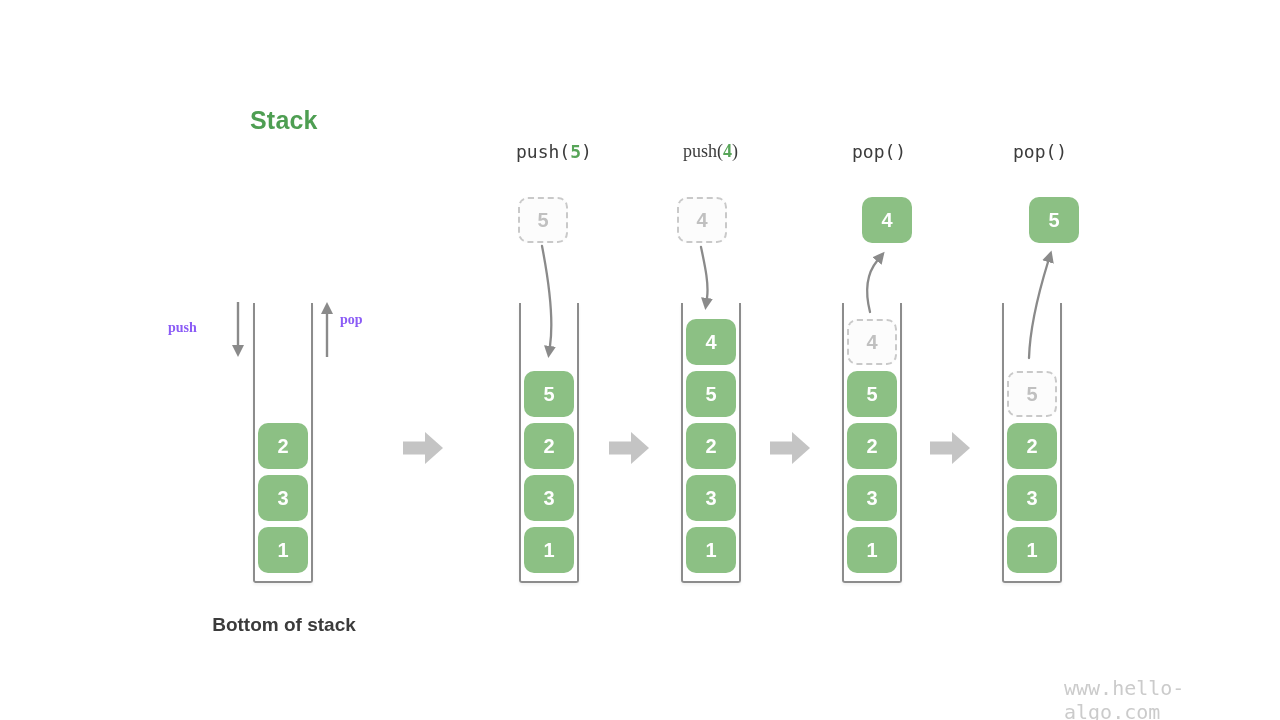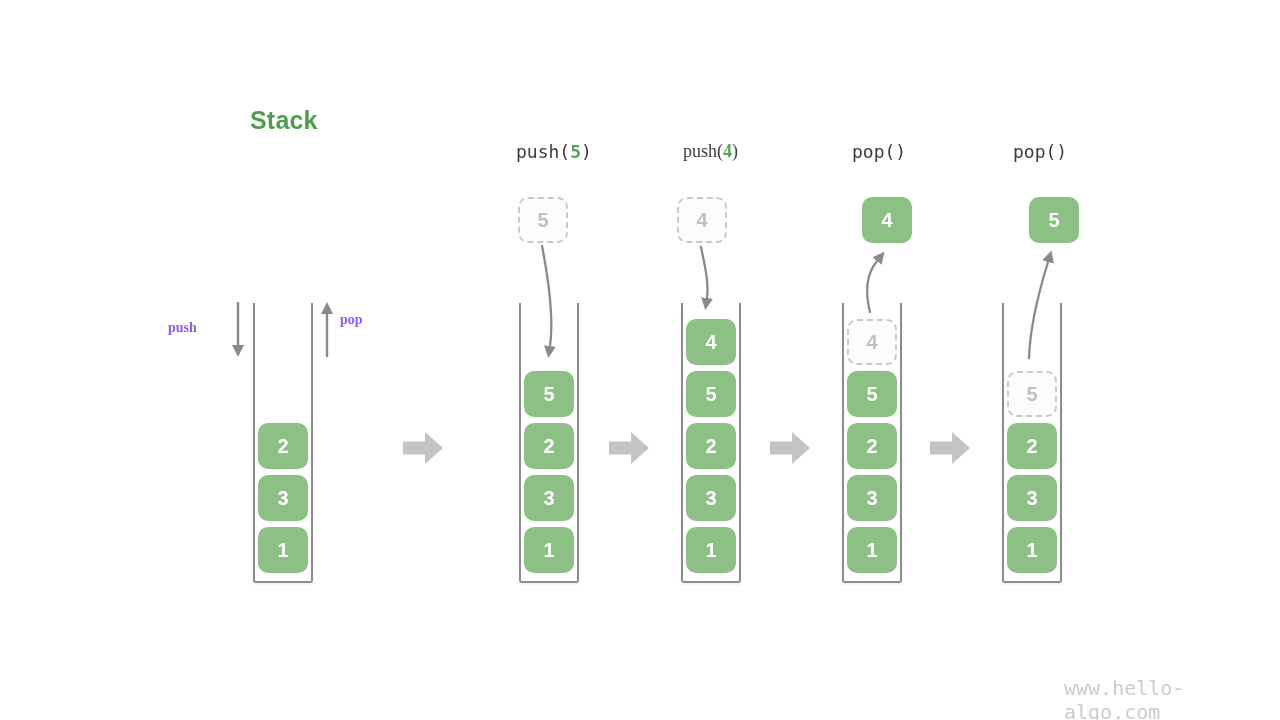--- a/index.html
+++ b/index.html
@@ -71,20 +71,21 @@
     <path d="M1029 358 C1030 325, 1040 288, 1048 262" fill="none" stroke="#8a8a8a" stroke-width="2.3" stroke-linecap="round" marker-end="url(#ah)"></path>
 
     <path transform="translate(403,432)" d="M0 9.5 H22 V0 L40 16 L22 32 V22.5 H0 Z" fill="#c4c4c4"></path>
     <path transform="translate(609,432)" d="M0 9.5 H22 V0 L40 16 L22 32 V22.5 H0 Z" fill="#c4c4c4"></path>
     <path transform="translate(770,432)" d="M0 9.5 H22 V0 L40 16 L22 32 V22.5 H0 Z" fill="#c4c4c4"></path>
     <path transform="translate(930,432)" d="M0 9.5 H22 V0 L40 16 L22 32 V22.5 H0 Z" fill="#c4c4c4"></path>
   </svg>
 
   <h1 class="title">Stack</h1>
 
+  <div class="caption bottom-caption">Bottom of stack</div>
 
   <div class="side-label push-label">push</div>
   <div class="side-label pop-label">pop</div>
 
   <div class="op op1"><span>push(</span><span class="arg">5</span><span>)</span></div>
   <div class="op op2"><span>push(</span><span class="arg">4</span><span>)</span></div>
   <div class="op op3"><span>pop(</span><span class="arg"></span><span>)</span></div>
   <div class="op op4"><span>pop(</span><span class="arg"></span><span>)</span></div>
 
   <div class="box dashed float-box fb2">5</div>

